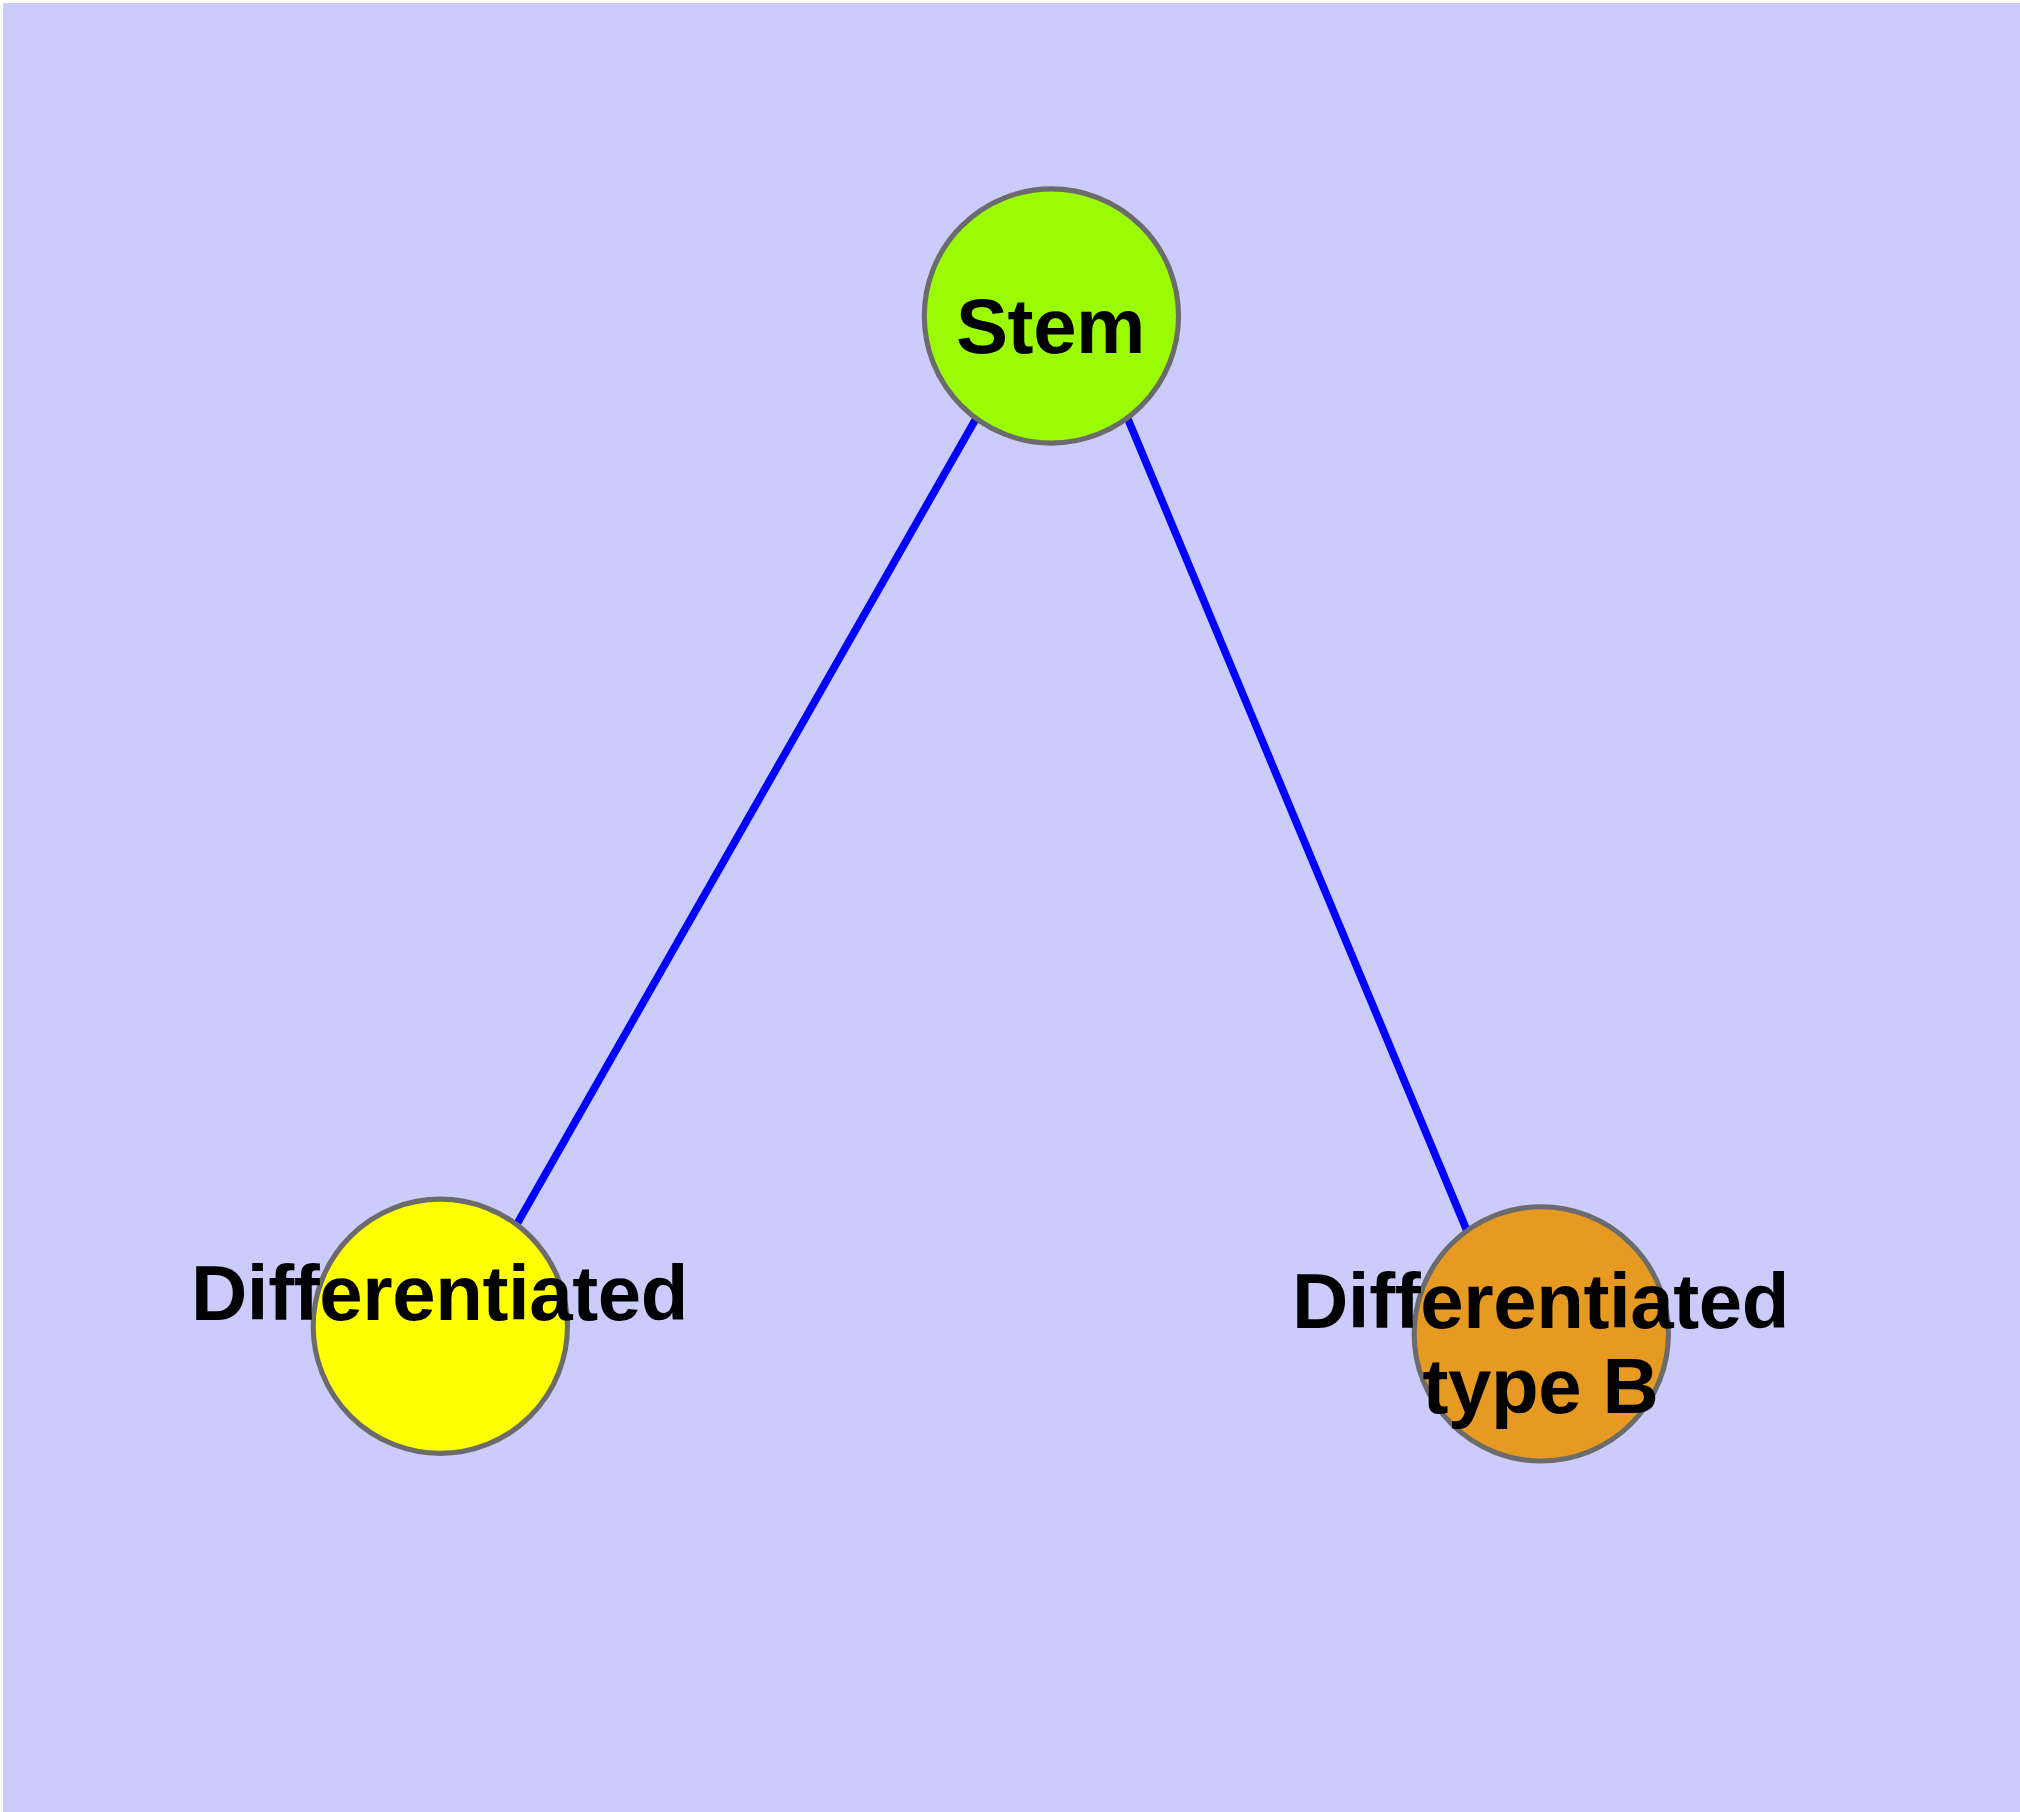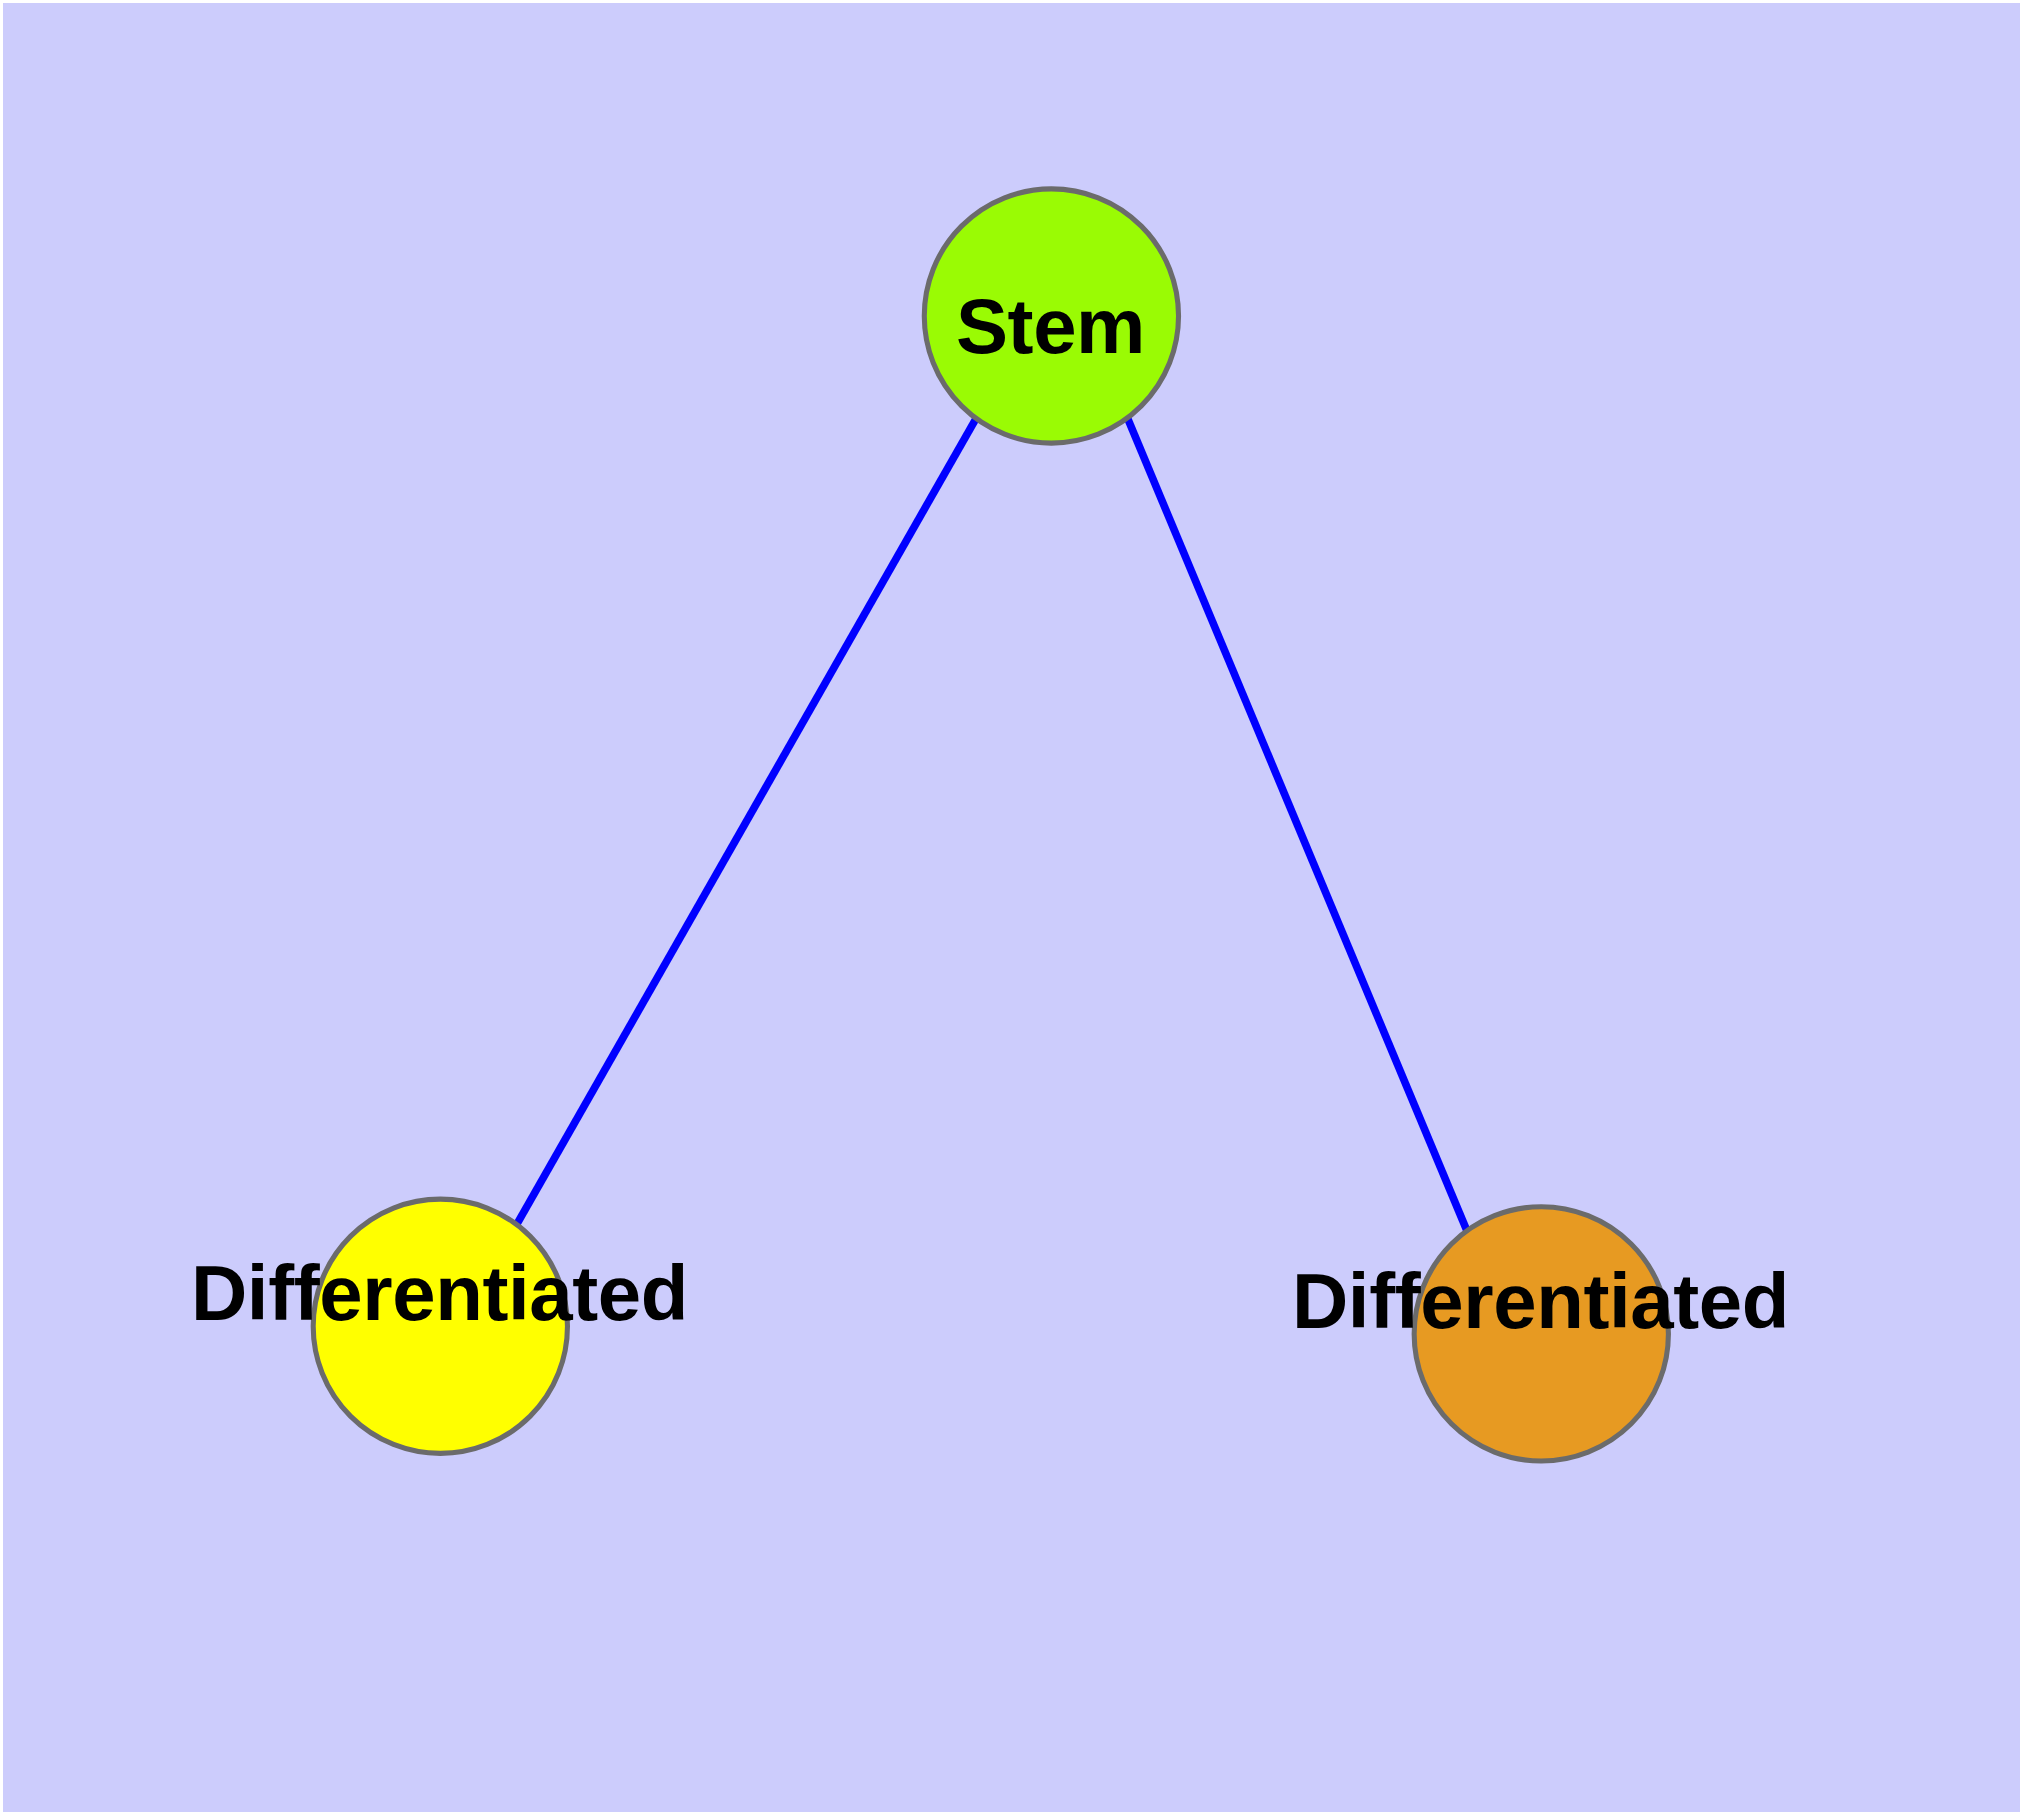--- a/index.html
+++ b/index.html
@@ -92,17 +92,17 @@
         <circle class="node-circle" cx="1237" cy="369" r="150" fill="#9afb04" style="stroke: rgb(107, 107, 107); stroke-width: 6;"></circle>
         <circle class="node-circle" cx="516" cy="1561" r="150" fill="#ffff00" style="stroke: rgb(107, 107, 107); stroke-width: 6;"></circle>
         <circle class="node-circle" cx="1815" cy="1570" r="150" fill="#e79a22" style="stroke: rgb(107, 107, 107); stroke-width: 6;"></circle>
       </g>
     </svg>
 
     <div class="node-label" id="label-stem" style="color: rgb(0, 0, 0); font-size: 78px;">Stem</div>
 
     <div class="node-label" id="label-type-a" style="color: rgb(0, 0, 0); font-size: 78px;"><span>Differentiated</span><br></div>
 
-    <div class="node-label" id="label-type-b" style="color: rgb(0, 0, 0); font-size: 78px;"><span>Differentiated</span><br></div>
+    <div class="node-label" id="label-type-b" style="color: rgb(0, 0, 0); font-size: 78px;"><span>Differentiated</span><br><span>type B</span></div>
 
   </div>
 </div>
 
 
 </body></html>

